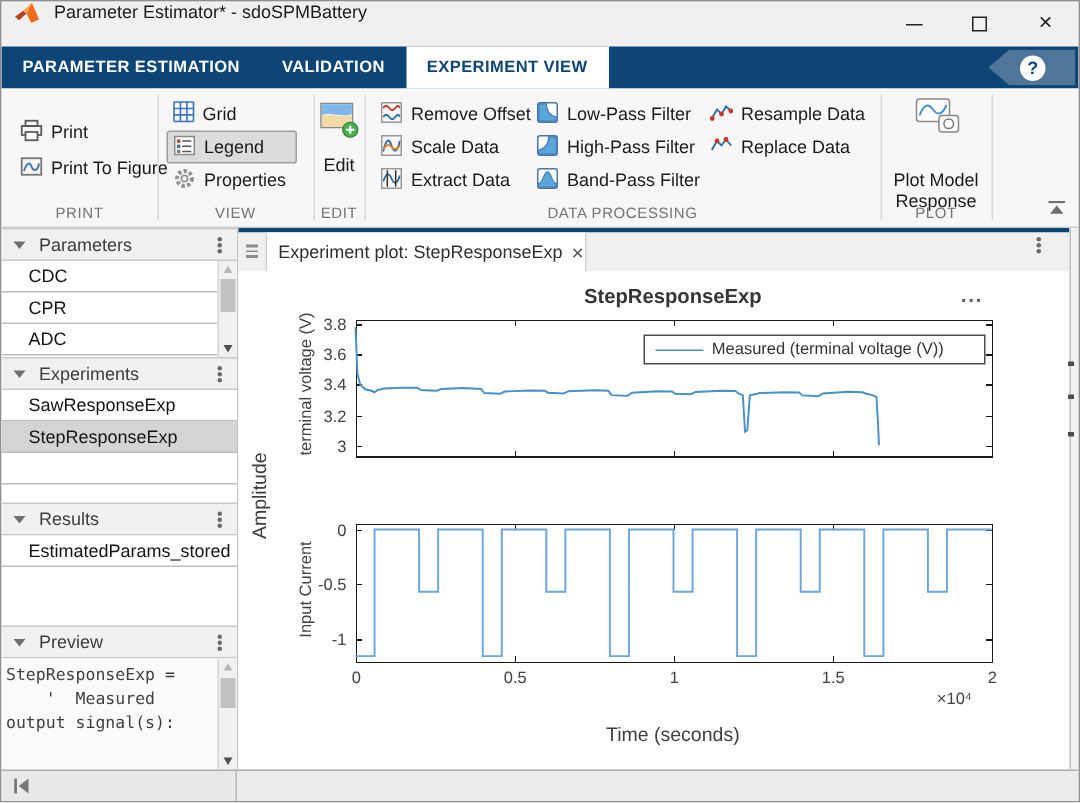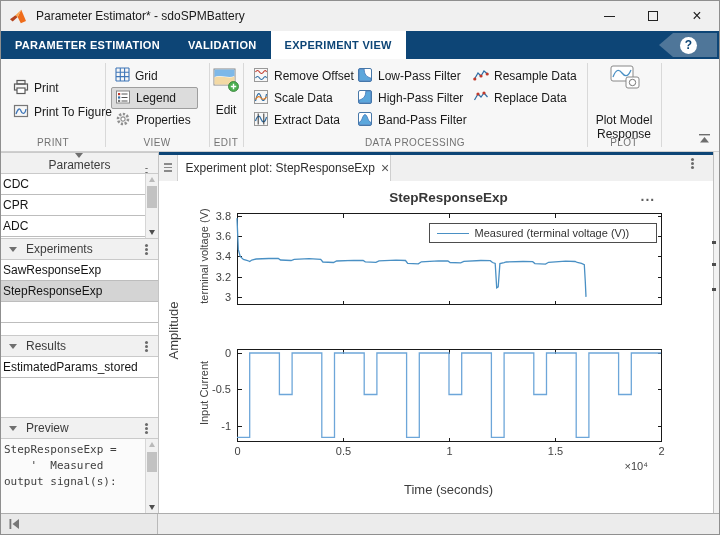--- a/index.html
+++ b/index.html
@@ -1,20 +1,20 @@
 <!DOCTYPE html>
 <html><head>
 <meta charset="utf-8">
 <style>
   * { margin:0; padding:0; box-sizing:border-box; }
   html,body { width:720px; height:535px; font-family:"Liberation Sans", sans-serif; }
   .window { position:relative; width:720px; height:535px; background:#fff; border:1px solid #8f8f8f; overflow:hidden; }
 
   
-  .titlebar { position:relative; height:30px; background:#f0f0f0; display:flex; align-items:center; }
+  .titlebar { position:relative; height:30px; background:#f0f0f0; display:flex; align-items:flex-start; }
   .matlab-logo { margin:0 8px 0 9px; display:flex; }
   .title-text { font-size:12px; color:#1a1a1a; }
   .win-controls { position:absolute; right:0; top:0; height:30px; display:flex; }
   .win-btn { width:44px; height:30px; display:flex; align-items:center; justify-content:center; color:#222; font-size:13px; cursor:default; }
   .min-glyph { width:11px; height:1px; background:#222; display:inline-block; }
   .max-glyph { width:10px; height:10px; border:1px solid #222; display:inline-block; }
   .close-glyph { font-size:16px; line-height:1; }
 
   
   .ribbon-tabs { position:relative; height:28px; background:#0d4576; display:flex; align-items:stretch; }
@@ -39,21 +39,21 @@
   
   .content { position:relative; height:361px; display:flex; }
 
   
   .sidebar { position:relative; width:158px; border-right:1px solid #c4c4c4; background:#fff; }
   .panel-header { position:absolute; left:0; width:157px; height:22px; background:#f1f1f1; border-top:1px solid #cacaca; border-bottom:1px solid #cacaca;
                   display:flex; align-items:center; font-size:12px; color:#3c3c3c; }
   .tri-down { width:0; height:0; border-left:4px solid transparent; border-right:4px solid transparent; border-top:5px solid #6f6f6f; margin:0 9px 0 8px; }
   .kebab { width:3px; height:3px; border-radius:50%; background:#6a6a6a; box-shadow:0 -4px 0 #6a6a6a, 0 4px 0 #6a6a6a; margin-left:auto; margin-right:10px; }
   .list { position:absolute; left:0; width:157px; background:#fff; }
-  .list-row { height:21px; border-bottom:1px solid #bdbdbd; font-size:12px; color:#141414; display:flex; align-items:center; padding-left:2px; white-space:nowrap; overflow:hidden; }
+  .list-row { height:21px; border-bottom:1px solid #bdbdbd; font-size:12px; color:#141414; display:flex; align-items:center; padding-left:18px; white-space:nowrap; overflow:hidden; }
   .list-row.selected { background:#d4d4d4; }
   .scrollbar { position:absolute; right:0; top:0; width:13px; background:#f1f1f1; border-left:1px solid #d6d6d6; }
   .sb-up { position:absolute; top:3px; left:3px; width:0; height:0; border-left:3.5px solid transparent; border-right:3.5px solid transparent; border-bottom:5px solid #b9b9b9; }
   .sb-down { position:absolute; bottom:3px; left:3px; width:0; height:0; border-left:3.5px solid transparent; border-right:3.5px solid transparent; border-top:5px solid #4e4e4e; }
   .sb-thumb { position:absolute; left:1px; width:10px; background:#c2c2c2; }
   .preview-box { position:absolute; left:0; width:157px; background:#fbfbfb; font-family:"DejaVu Sans Mono", monospace; font-size:11px; color:#3f3f3f; padding:3px 14px 0 3px; overflow:hidden; }
   .preview-box div { white-space:pre; line-height:16px; }
 
   
   .docarea { position:relative; width:556px; background:#fff; }
@@ -309,21 +309,21 @@
         <rect x="1" y="1" width="11" height="1.4" fill="#6e6e6e"></rect>
         <polygon points="6.5,4 11,9.5 2,9.5" fill="#6e6e6e"></polygon>
       </svg>
     </div>
   </div>
 
   <div class="content">
 
     <div class="sidebar">
 
-      <div class="panel-header" style="top:0;flex-direction:column;">
+      <div class="panel-header" style="top:0;">
         <span class="tri-down"></span>
         <span>Parameters</span>
         <span class="kebab"></span>
       </div>
       <div class="list" style="top:22px; height:64px;">
         <div class="list-row">CDC</div>
         <div class="list-row">CPR</div>
         <div class="list-row">ADC</div>
         <div class="scrollbar" style="height:64px;">
           <span class="sb-up"></span>

